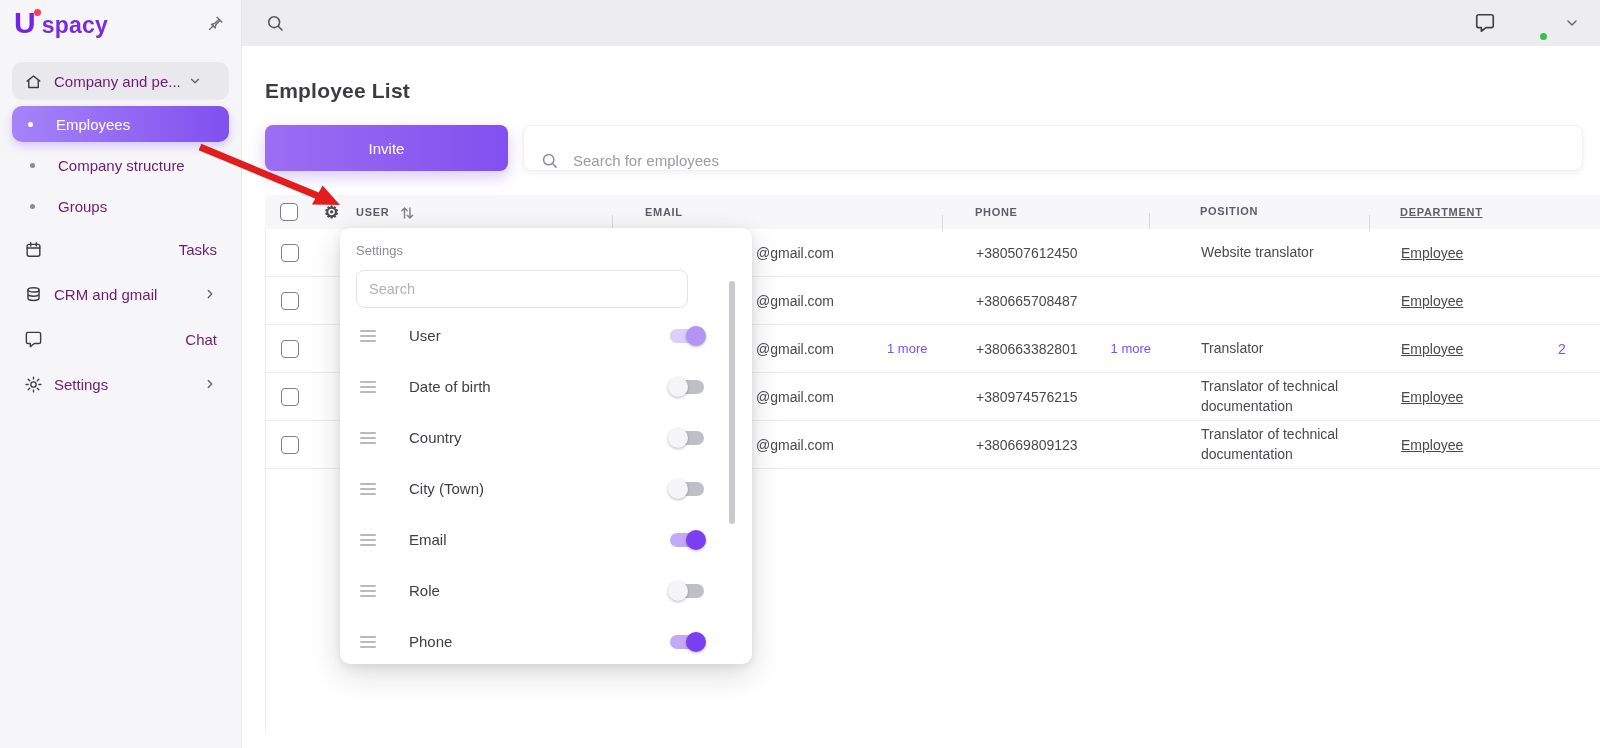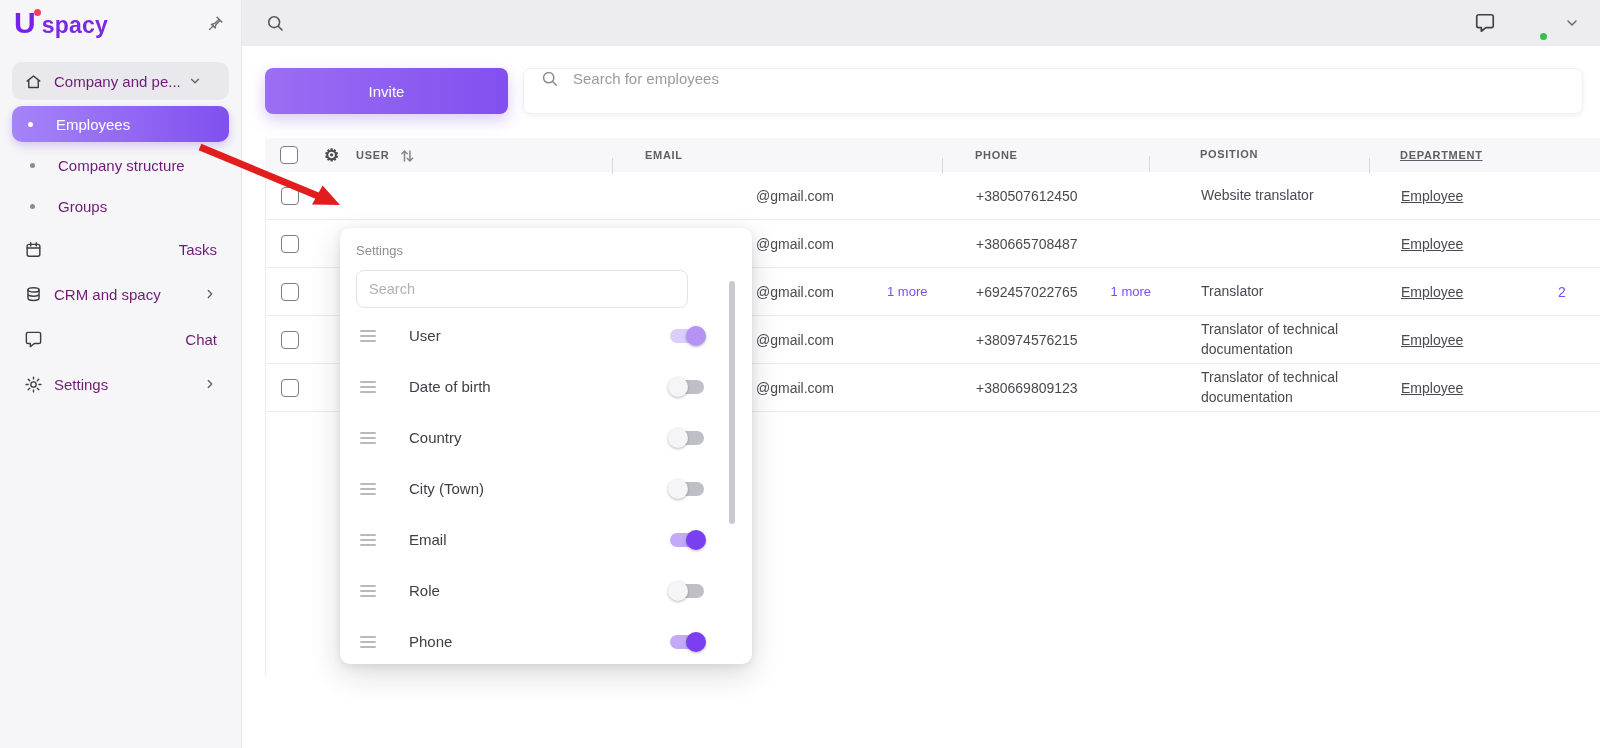--- a/index.html
+++ b/index.html
@@ -63,21 +63,21 @@
   .page-title { margin:33px 0 0; font-size:21px; font-weight:600; color:#3c3d43; letter-spacing:.2px; }
 
   .toolbar { display:flex; gap:15px; margin-top:22px; padding-right:17px; }
   .invite-btn {
     width:243px; height:46px; border:none; border-radius:8px; cursor:pointer;
     background:linear-gradient(90deg,#9b6ef3,#8250ef); color:#fff; font-size:15px;
     font-family:inherit; box-shadow:0 6px 16px rgba(130,80,239,.30);
   }
   .search-box {
     flex:1; height:46px; background:#fff; border:1px solid #f0f0f3; border-radius:8px;
-    box-shadow:0 2px 6px rgba(20,20,35,.06); display:flex; align-items:flex-start; padding:0 16px;
+    box-shadow:0 2px 6px rgba(20,20,35,.06); display:flex; align-items:flex-end; padding:0 16px;
   }
   .search-box .sicon { width:19px; height:19px; color:#8d8d95; flex-shrink:0; }
   .search-box input { flex:1; border:none; outline:none; margin-left:12px; font-size:15px; color:#3f4046; font-family:inherit; background:transparent; }
   .search-box input::placeholder { color:#9a9aa2; }
 
   
   .table { margin-top:24px; }
   .thead {
     height:34px; background:#f7f7f9; display:flex; align-items:center;
     font-size:11px; font-weight:700; letter-spacing:.7px; color:#5d5e66;
@@ -190,21 +190,21 @@
       <span class="nav-label">Tasks</span>
     </div>
 
     <div class="nav-item nav-section">
       <span class="nav-icon">
         <svg viewBox="0 0 24 24" fill="none" stroke="currentColor" stroke-width="1.8" stroke-linecap="round" stroke-linejoin="round">
           <ellipse cx="12" cy="6.2" rx="7" ry="2.7"></ellipse>
           <path d="M5 6.2v5.3c0 1.5 3.1 2.7 7 2.7s7-1.2 7-2.7V6.2M5 11.5v5.3c0 1.5 3.1 2.7 7 2.7s7-1.2 7-2.7v-5.3"></path>
         </svg>
       </span>
-      <span class="nav-label">CRM and spacy</span>
+      <span class="nav-label">CRM and gmail</span>
       <span class="chev right">
         <svg viewBox="0 0 24 24" fill="none" stroke="currentColor" stroke-width="2.2" stroke-linecap="round" stroke-linejoin="round">
             <path d="M9 6l6 6-6 6"></path>
           </svg>
       </span>
     </div>
 
     <div class="nav-item nav-section">
       <span class="nav-icon">
         <svg viewBox="0 0 24 24" fill="none" stroke="currentColor" stroke-width="1.8" stroke-linecap="round" stroke-linejoin="round">
@@ -250,20 +250,21 @@
     </span>
     <span class="avatar-chev">
       <svg viewBox="0 0 24 24" fill="none" stroke="currentColor" stroke-width="2.2" stroke-linecap="round" stroke-linejoin="round">
           <path d="M6 9l6 6 6-6"></path>
         </svg>
     </span>
   </div>
 </header>
 
 <main class="content">
+  <h1 class="page-title">Employee List</h1>
 
   <div class="toolbar">
     <button class="invite-btn">Invite</button>
     <div class="search-box">
       <span class="sicon">
         <svg viewBox="0 0 24 24" fill="none" stroke="currentColor" stroke-width="1.9" stroke-linecap="round">
           <circle cx="11" cy="11" r="6.5"></circle>
             <path d="M15.9 15.9L20.4 20.4"></path>
         </svg>
       </span>
@@ -338,21 +339,21 @@
         <div class="col-check">
             <span class="checkbox"></span>
           </div>
         <div class="col-gear"></div>
         <div class="col-user"></div>
         <div class="col-email">
           <span class="email-val">@gmail.com</span>
           <span class="more-link email-more">1 more</span>
         </div>
         <div class="col-phone">
-          <span>+692457022765</span>
+          <span>+380663382801</span>
           <span class="more-link phone-more">1 more</span>
         </div>
         <div class="col-pos">Translator</div>
         <div class="col-dept">Employee</div>
         <div class="col-extra"><span class="extra-count">2</span></div>
       </div>
 
       <div class="trow">
         <div class="col-check">
             <span class="checkbox"></span>

